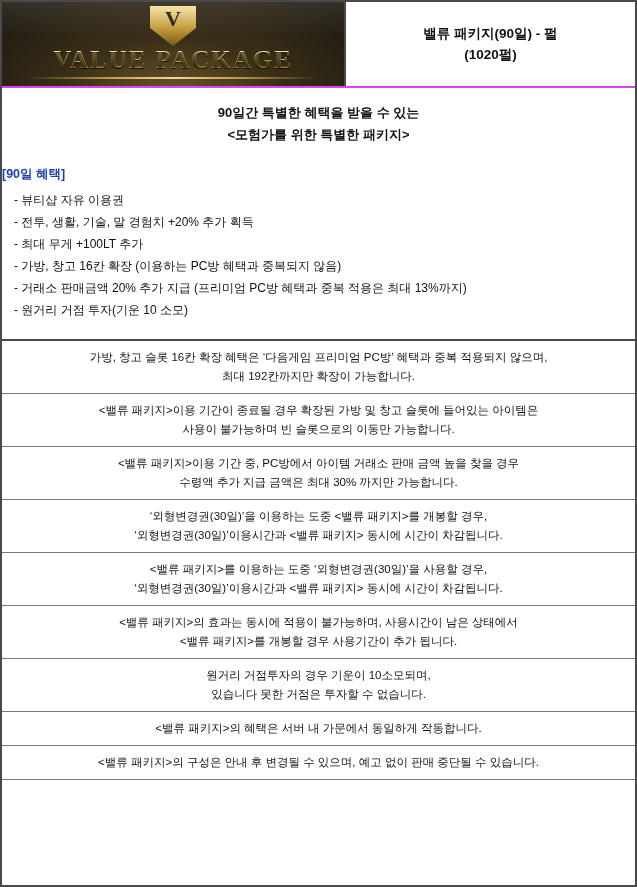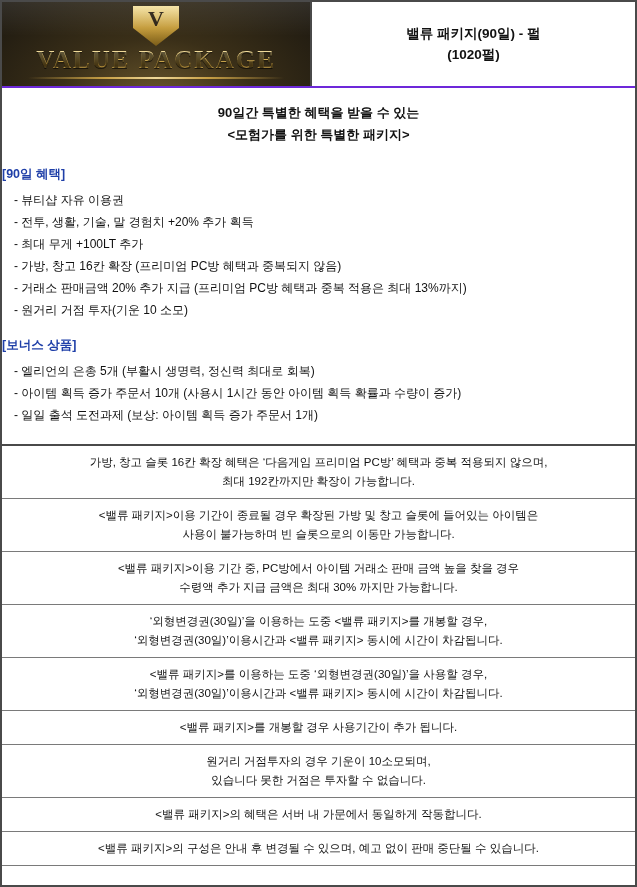--- a/index.html
+++ b/index.html
@@ -24,21 +24,21 @@
     position: relative;
   }
 
   
   .header {
     display: flex;
     height: 84px;
     box-sizing: border-box;
   }
   .banner {
-    width: 310px;
+    width: 344px;
     height: 84px;
     box-sizing: border-box;
     background:
       radial-gradient(ellipse at 50% 120%, #6e5a2e 0%, #3a2f18 45%, #1b1710 100%),
       linear-gradient(180deg, #2a2317 0%, #100d09 100%);
     border-right: 2px solid #4a4a4a;
     position: relative;
     overflow: hidden;
   }
   .banner::after {
@@ -100,21 +100,21 @@
     justify-content: center;
     font-weight: bold;
     font-size: 13.5px;
     color: #111;
     line-height: 21px;
     text-align: left;
   }
 
   
   .body {
-    border-top: 2px solid #6d28d9;
+    border-top: 2px solid #d946ef;
   }
   .intro {
     text-align: center;
     font-weight: bold;
     font-size: 13px;
     line-height: 22px;
     padding: 14px 0 8px 0;
   }
   .section {
     text-align: left;
@@ -177,31 +177,25 @@
     <div class="intro">
       <div>90일간 특별한 혜택을 받을 수 있는</div>
       <div>&lt;모험가를 위한 특별한 패키지&gt;</div>
     </div>
 
     <div class="section">
       <div class="section-title">[90일 혜택]</div>
       <div class="section-line">- 뷰티샵 자유 이용권</div>
       <div class="section-line">- 전투, 생활, 기술, 말 경험치 +20% 추가 획득</div>
       <div class="section-line">- 최대 무게 +100LT 추가</div>
-      <div class="section-line">- 가방, 창고 16칸 확장 (프리미엄 PC방 혜택과 중복되지 않음)</div>
+      <div class="section-line">- 가방, 창고 16칸 확장 (이용하는 PC방 혜택과 중복되지 않음)</div>
       <div class="section-line">- 거래소 판매금액 20% 추가 지급 (프리미엄 PC방 혜택과 중복 적용은 최대 13%까지)</div>
       <div class="section-line">- 원거리 거점 투자(기운 10 소모)</div>
     </div>
 
-    <div class="section">
-      <div class="section-title">[보너스 상품]</div>
-      <div class="section-line">- 엘리언의 은총 5개 (부활시 생명력, 정신력 최대로 회복)</div>
-      <div class="section-line">- 아이템 획득 증가 주문서 10개 (사용시 1시간 동안 아이템 획득 확률과 수량이 증가)</div>
-      <div class="section-line">- 일일 출석 도전과제 (보상: 아이템 획득 증가 주문서 1개)</div>
-    </div>
 
     <div class="spacer-block"></div>
   </div>
 
   <div class="notes">
     <div class="note">
       <span class="note-line">가방, 창고 슬롯 16칸 확장 혜택은 ‘다음게임 프리미엄 PC방’ 혜택과 중복 적용되지 않으며,</span>
       <span class="note-line">최대 192칸까지만 확장이 가능합니다.</span>
     </div>
     <div class="note">
@@ -214,20 +208,21 @@
     </div>
     <div class="note">
       <span class="note-line">‘외형변경권(30일)’을 이용하는 도중 &lt;밸류 패키지&gt;를 개봉할 경우,</span>
       <span class="note-line">‘외형변경권(30일)’이용시간과 &lt;밸류 패키지&gt; 동시에 시간이 차감됩니다.</span>
     </div>
     <div class="note">
       <span class="note-line">&lt;밸류 패키지&gt;를 이용하는 도중 ‘외형변경권(30일)’을 사용할 경우,</span>
       <span class="note-line">‘외형변경권(30일)’이용시간과 &lt;밸류 패키지&gt; 동시에 시간이 차감됩니다.</span>
     </div>
     <div class="note">
+      <span class="note-line">&lt;밸류 패키지&gt;의 효과는 동시에 적용이 불가능하며, 사용시간이 남은 상태에서</span>
       <span class="note-line">&lt;밸류 패키지&gt;를 개봉할 경우 사용기간이 추가 됩니다.</span>
     </div>
     <div class="note">
       <span class="note-line">원거리 거점투자의 경우 기운이 10소모되며,</span>
       <span class="note-line">있습니다 못한 거점은 투자할 수 없습니다.</span>
     </div>
     <div class="note">
       <span class="note-line">&lt;밸류 패키지&gt;의 혜택은 서버 내 가문에서 동일하게 작동합니다.</span>
     </div>
     <div class="note">

